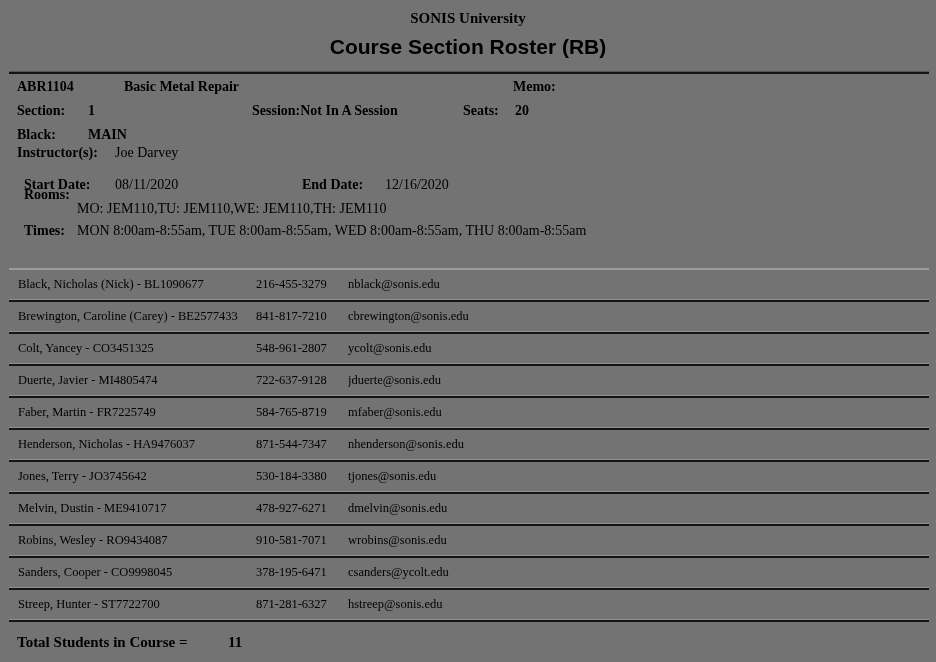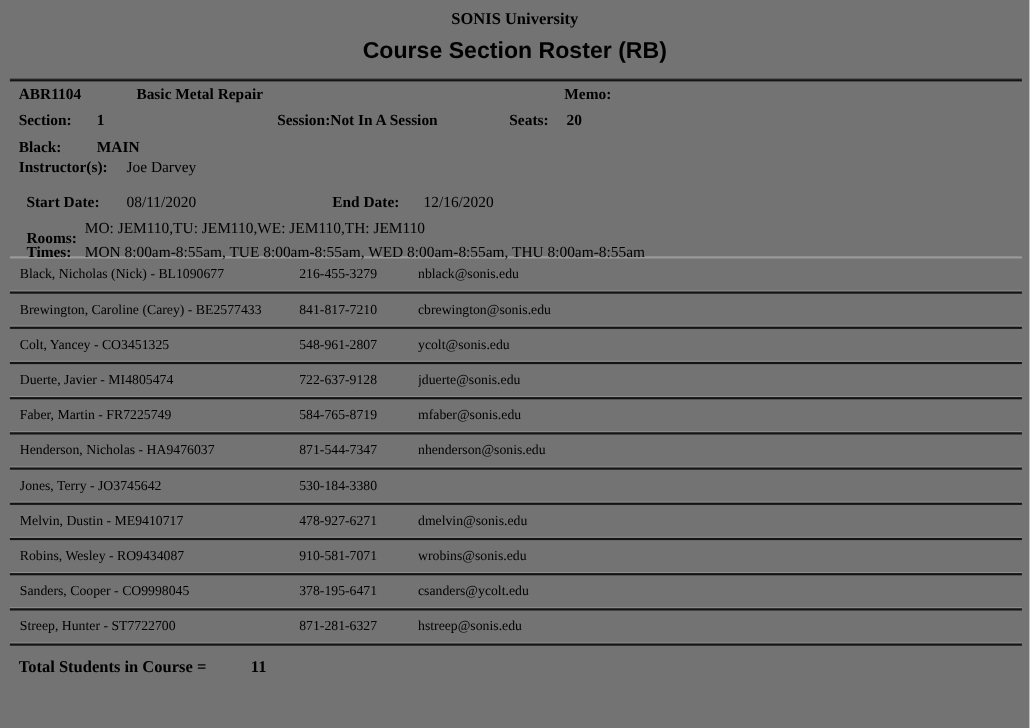--- a/index.html
+++ b/index.html
@@ -20,21 +20,21 @@
   .report-title  { font-family: "Liberation Sans", sans-serif; font-size: 21px; font-weight: bold; margin-top: 8px; }
   .term-line     { font-size: 15px; font-weight: bold; margin-top: 15px; }
 
   
   .rule          { margin-left: 9px; margin-right: 7px; }
   .rule-double   { border-top: 1px solid #555; height: 3px; border-bottom: 2px solid #141414; }
   .rule-gray     { border-top: 2px solid #9a9a9a; height: 0; }
   .rule-row      { border-top: 1px solid #8f8f8f; height: 2px; border-bottom: 2px solid #141414; }
 
   
-  .course-info { position: relative; height: 159px; font-size: 14px; }
+  .course-info { position: relative; height: 194px; font-size: 14px; }
   .course-info span { position: absolute; white-space: nowrap; }
   .b { font-weight: bold; }
 
   .x-code        { left: 17px;  top: 5px; }
   .x-title       { left: 124px; top: 5px; }
   .x-memo        { left: 513px; top: 5px; }
 
   .x-sec-label   { left: 17px;  top: 29px; }
   .x-sec-val     { left: 88px;  top: 29px; }
   .x-sess        { left: 252px; top: 29px; }
@@ -44,35 +44,34 @@
   .x-campus-label{ left: 17px;  top: 53px; }
   .x-campus-val  { left: 88px;  top: 53px; }
   .x-instr-label { left: 17px;  top: 71px; }
   .x-instr-val   { left: 115px; top: 71px; font-weight: normal; }
 
   .x-start-label { left: 24px;  top: 103px; }
   .x-start-val   { left: 115px; top: 103px; font-weight: normal; }
   .x-end-label   { left: 290px; top: 103px; margin-left: 12px; }
   .x-end-val     { left: 385px; top: 103px; font-weight: normal; }
 
-  .x-rooms-label { left: 24px;  top: 136px; text-align: right; }
+  .x-rooms-label { left: 24px;  top: 113px; text-align: right; }
   .x-rooms-val   { left: 77px;  top: 127px; font-weight: normal; }
   .x-times-label { left: 24px;  top: 149px; }
   .x-times-val   { left: 77px;  top: 149px; font-weight: normal; }
 
   
   .student-table { }
   .student-row {
     display: grid;
     grid-template-columns: 238px 92px auto;
     align-items: center;
     height: 29px;
     padding-left: 18px;
     font-size: 12.5px;
-    gap: 16px;
   }
   .student-row .cell { white-space: nowrap; overflow: hidden; }
 
   
   .footer-total { position: relative; height: 36px; font-size: 15px; font-weight: bold; }
   .footer-total span { position: absolute; top: 12px; white-space: nowrap; }
   .x-total-label { left: 17px; }
   .x-total-val   { left: 228px; }
 </style>
 </head>
@@ -155,20 +154,21 @@
     <div class="student-row">
       <span class="cell">Henderson, Nicholas - HA9476037</span>
       <span class="cell">871-544-7347</span>
       <span class="cell">nhenderson@sonis.edu</span>
     </div>
     <div class="rule rule-row"></div>
 
     <div class="student-row">
       <span class="cell">Jones, Terry - JO3745642</span>
       <span class="cell">530-184-3380</span>
+      <span class="cell">tjones@sonis.edu</span>
     </div>
     <div class="rule rule-row"></div>
 
     <div class="student-row">
       <span class="cell">Melvin, Dustin - ME9410717</span>
       <span class="cell">478-927-6271</span>
       <span class="cell">dmelvin@sonis.edu</span>
     </div>
     <div class="rule rule-row"></div>
 

